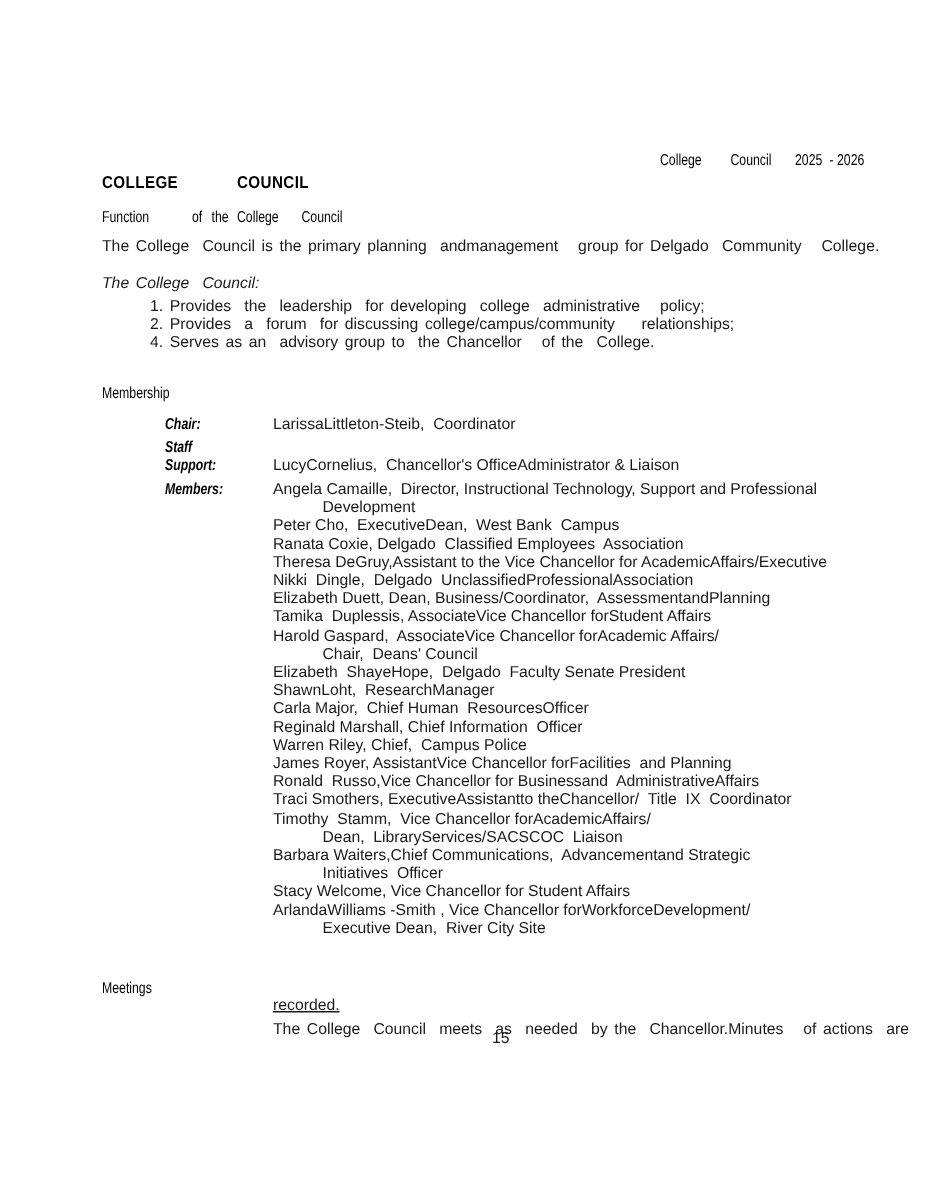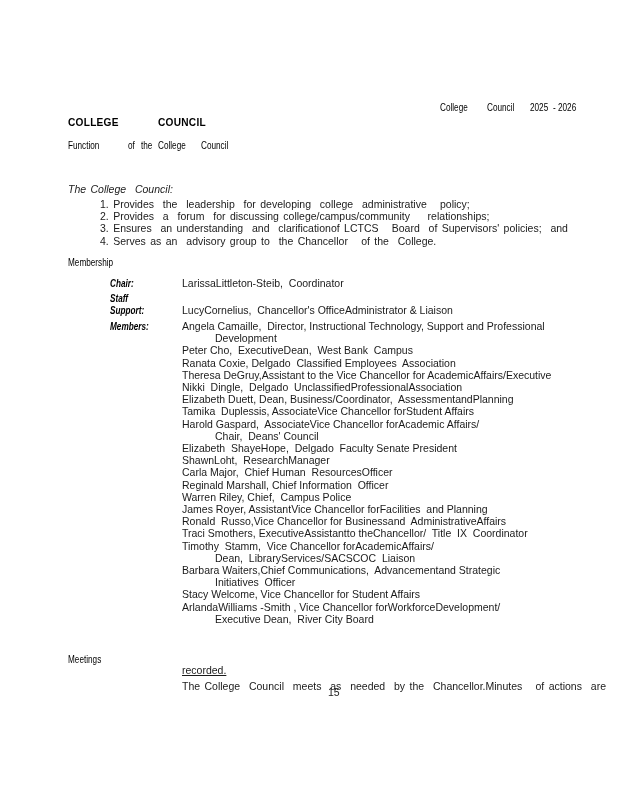--- a/index.html
+++ b/index.html
@@ -30,30 +30,30 @@
 
   <span class="abs title-word" style="left:68px; top:116px;">COLLEGE</span>
   <span class="abs title-word" style="left:158px; top:116px;">COUNCIL</span>
 
   <span class="abs narrow" style="left:68px;  top:139px;">Function</span>
   <span class="abs narrow" style="left:128px; top:139px;">of</span>
   <span class="abs narrow" style="left:141px; top:139px;">the</span>
   <span class="abs narrow" style="left:158px; top:139px;">College</span>
   <span class="abs narrow" style="left:201px; top:139px;">Council</span>
 
+  <div class="abs t ws1" style="left:68px; top:158px;">The College  Council is the primary planning  andmanagement   group for Delgado  Community   College.</div>
 
   <div class="abs t ws1" style="left:68px; top:183px;font-style:italic;">The College  Council:</div>
 
   <div class="abs" style="left:100px; top:198px;">
 
       <div class="t ws1">1. Provides  the  leadership  for developing  college  administrative   policy;</div>
 
       <div class="t ws1">2. Provides  a  forum  for discussing college/campus/community    relationships;</div>
 
-      <div class="t ws1">3. Ensures  an understanding  and  clarificationof LCTCS   Board  of Supervisors' policies;  and</div>
 
       <div class="t ws1">4. Serves as an  advisory group to  the Chancellor   of the  College.</div>
     </div>
 
   <span class="abs narrow" style="left:68px; top:256px;">Membership</span>
 
   <span class="abs narrow lbl" style="left:110px; top:277px;">Chair:</span>
   <div class="abs t" style="left:182px; top:277px;">LarissaLittleton-Steib,  Coordinator</div>
 
   <span class="abs narrow lbl" style="left:110px; top:292px;">Staff</span>
@@ -153,21 +153,21 @@
         <div class="t cont">Initiatives  Officer</div>
       </div>
 
       <div class="member">
         <div class="t">Stacy Welcome, Vice Chancellor for Student Affairs</div>
         <div class="t cont"></div>
       </div>
 
       <div class="member">
         <div class="t">ArlandaWilliams -Smith , Vice Chancellor forWorkforceDevelopment/</div>
-        <div class="t cont">Executive Dean,  River City Board</div>
+        <div class="t cont">Executive Dean,  River City Site</div>
       </div>
     </div>
 
   <span class="abs narrow" style="left:68px; top:653px;">Meetings</span>
   <div class="abs t ws1" style="left:182px; top:680px;text-align:center;">The College  Council  meets  as  needed  by the  Chancellor.Minutes   of actions  are</div>
   <div class="abs t ws1" style="left:182px; top:664px;text-decoration:underline;">recorded.</div>
 
   <div class="abs t pgnum" style="left:328px; top:686px;">15</div>
 
 </div>

